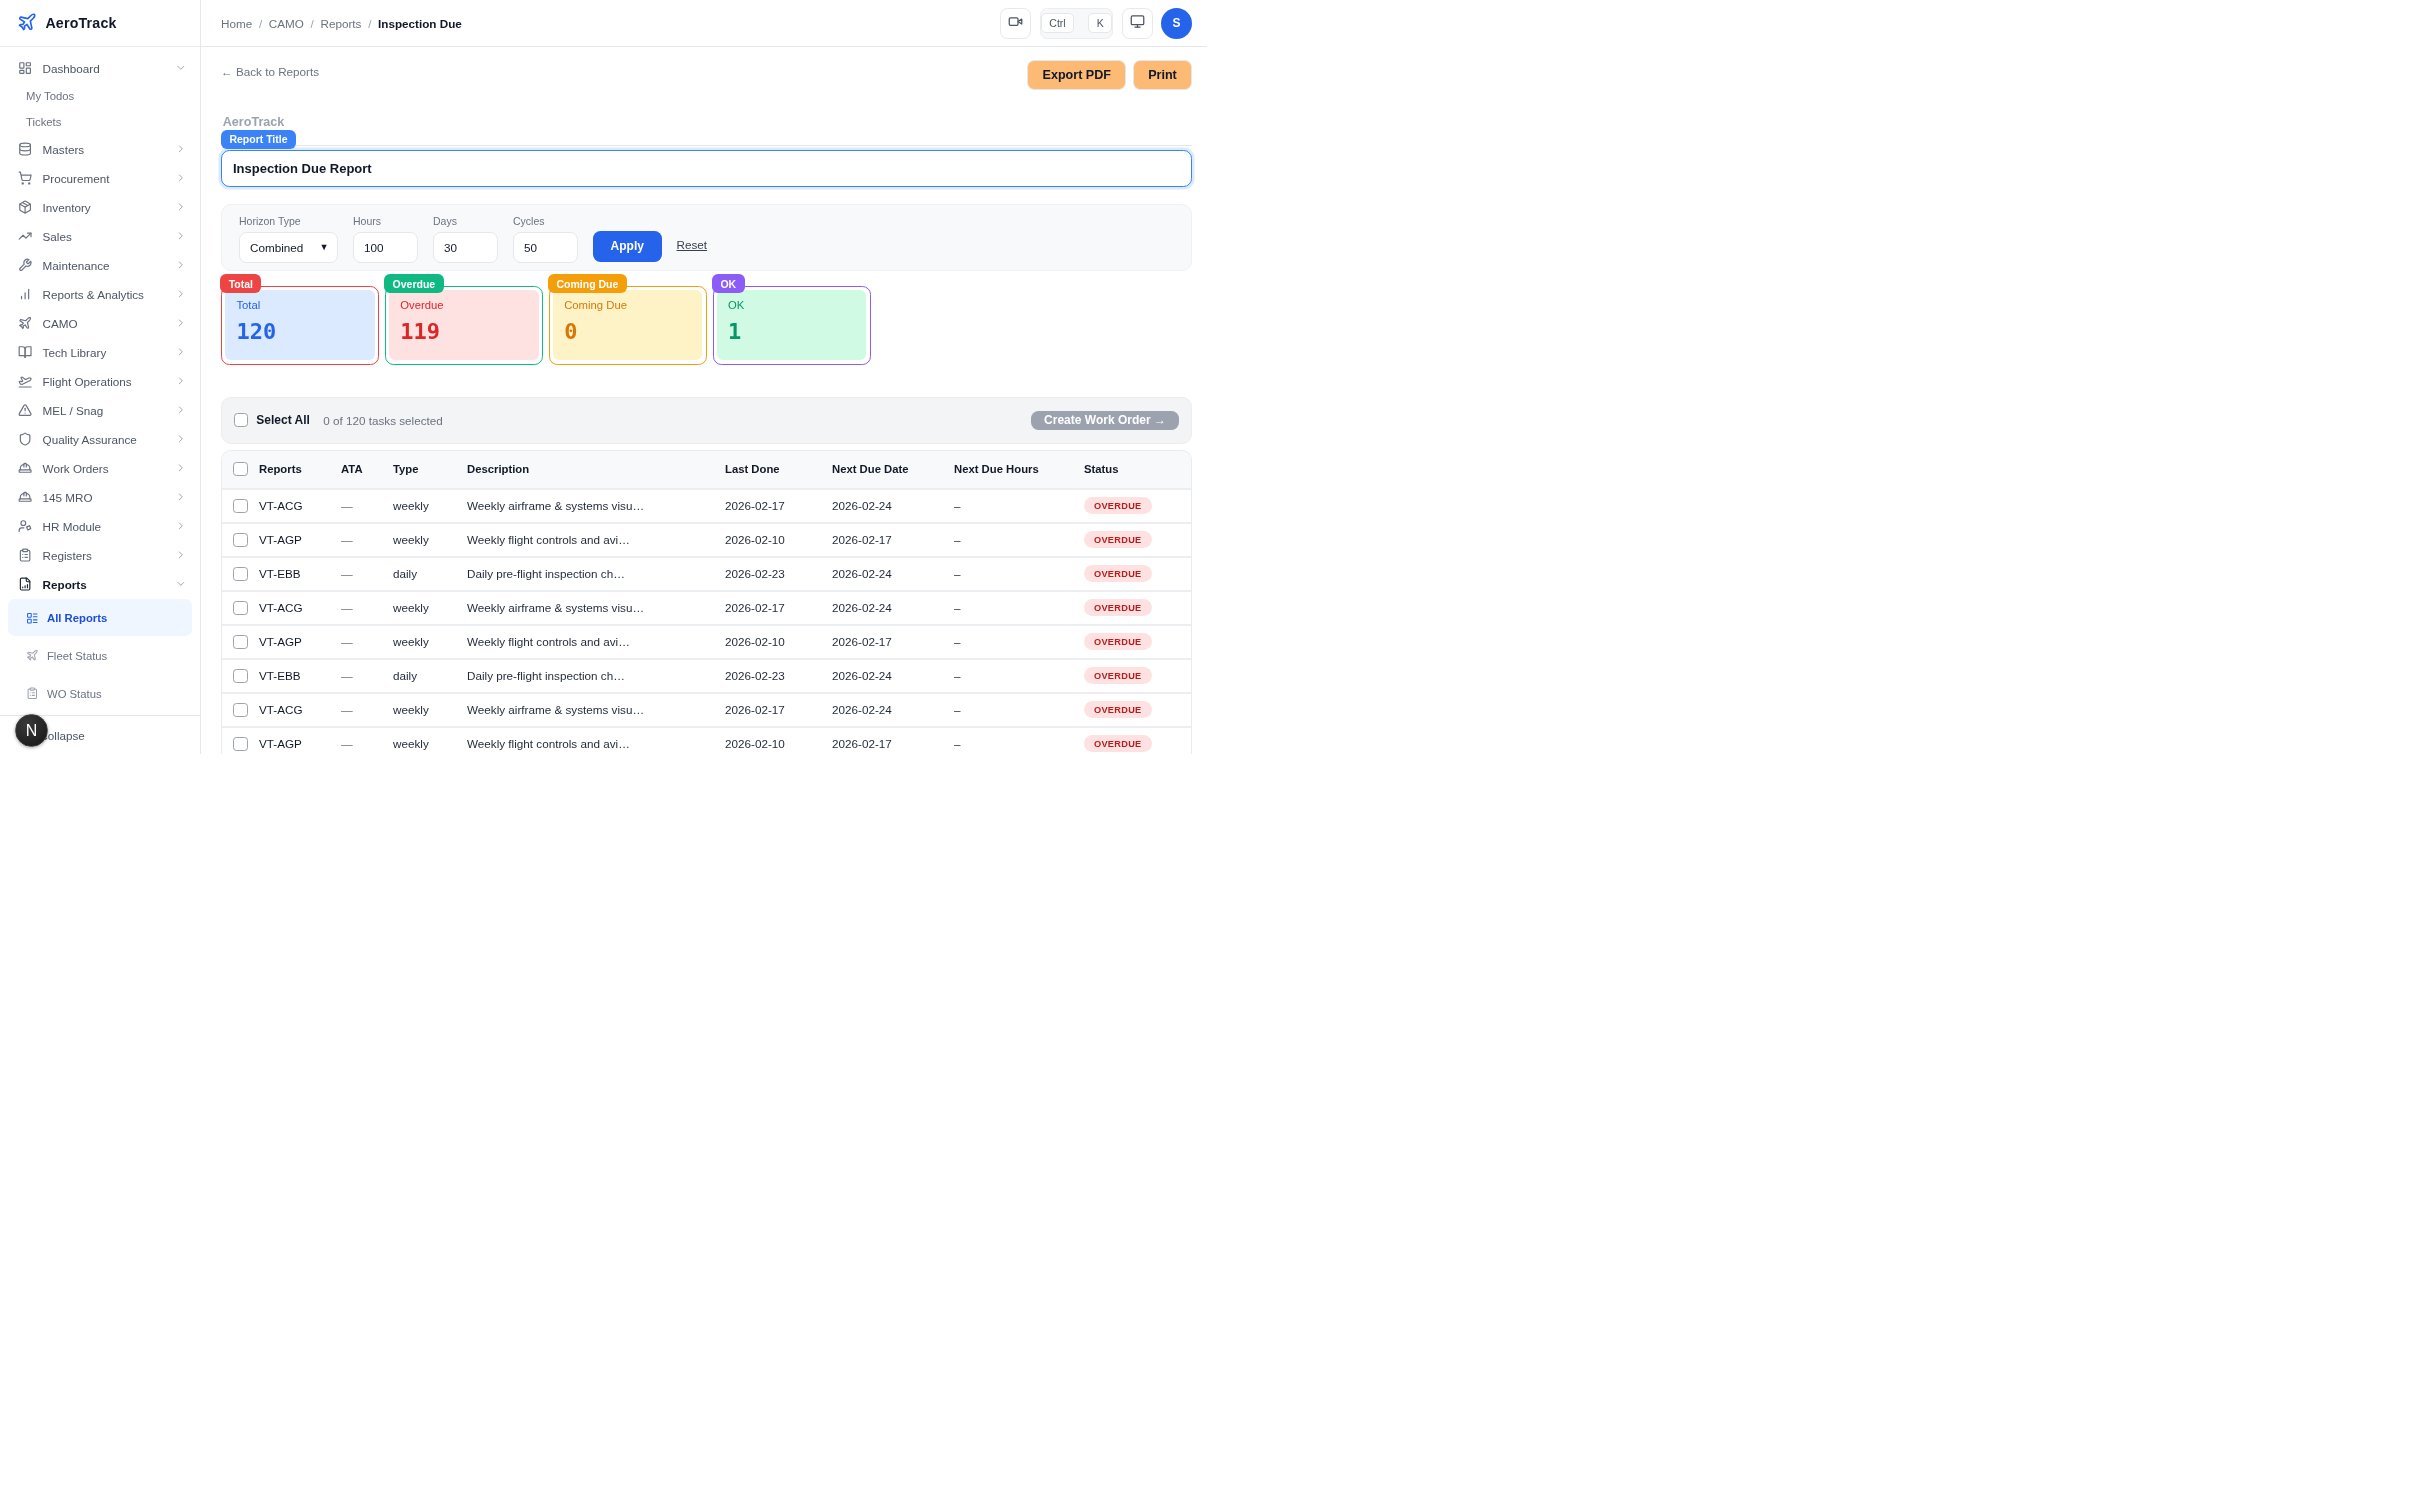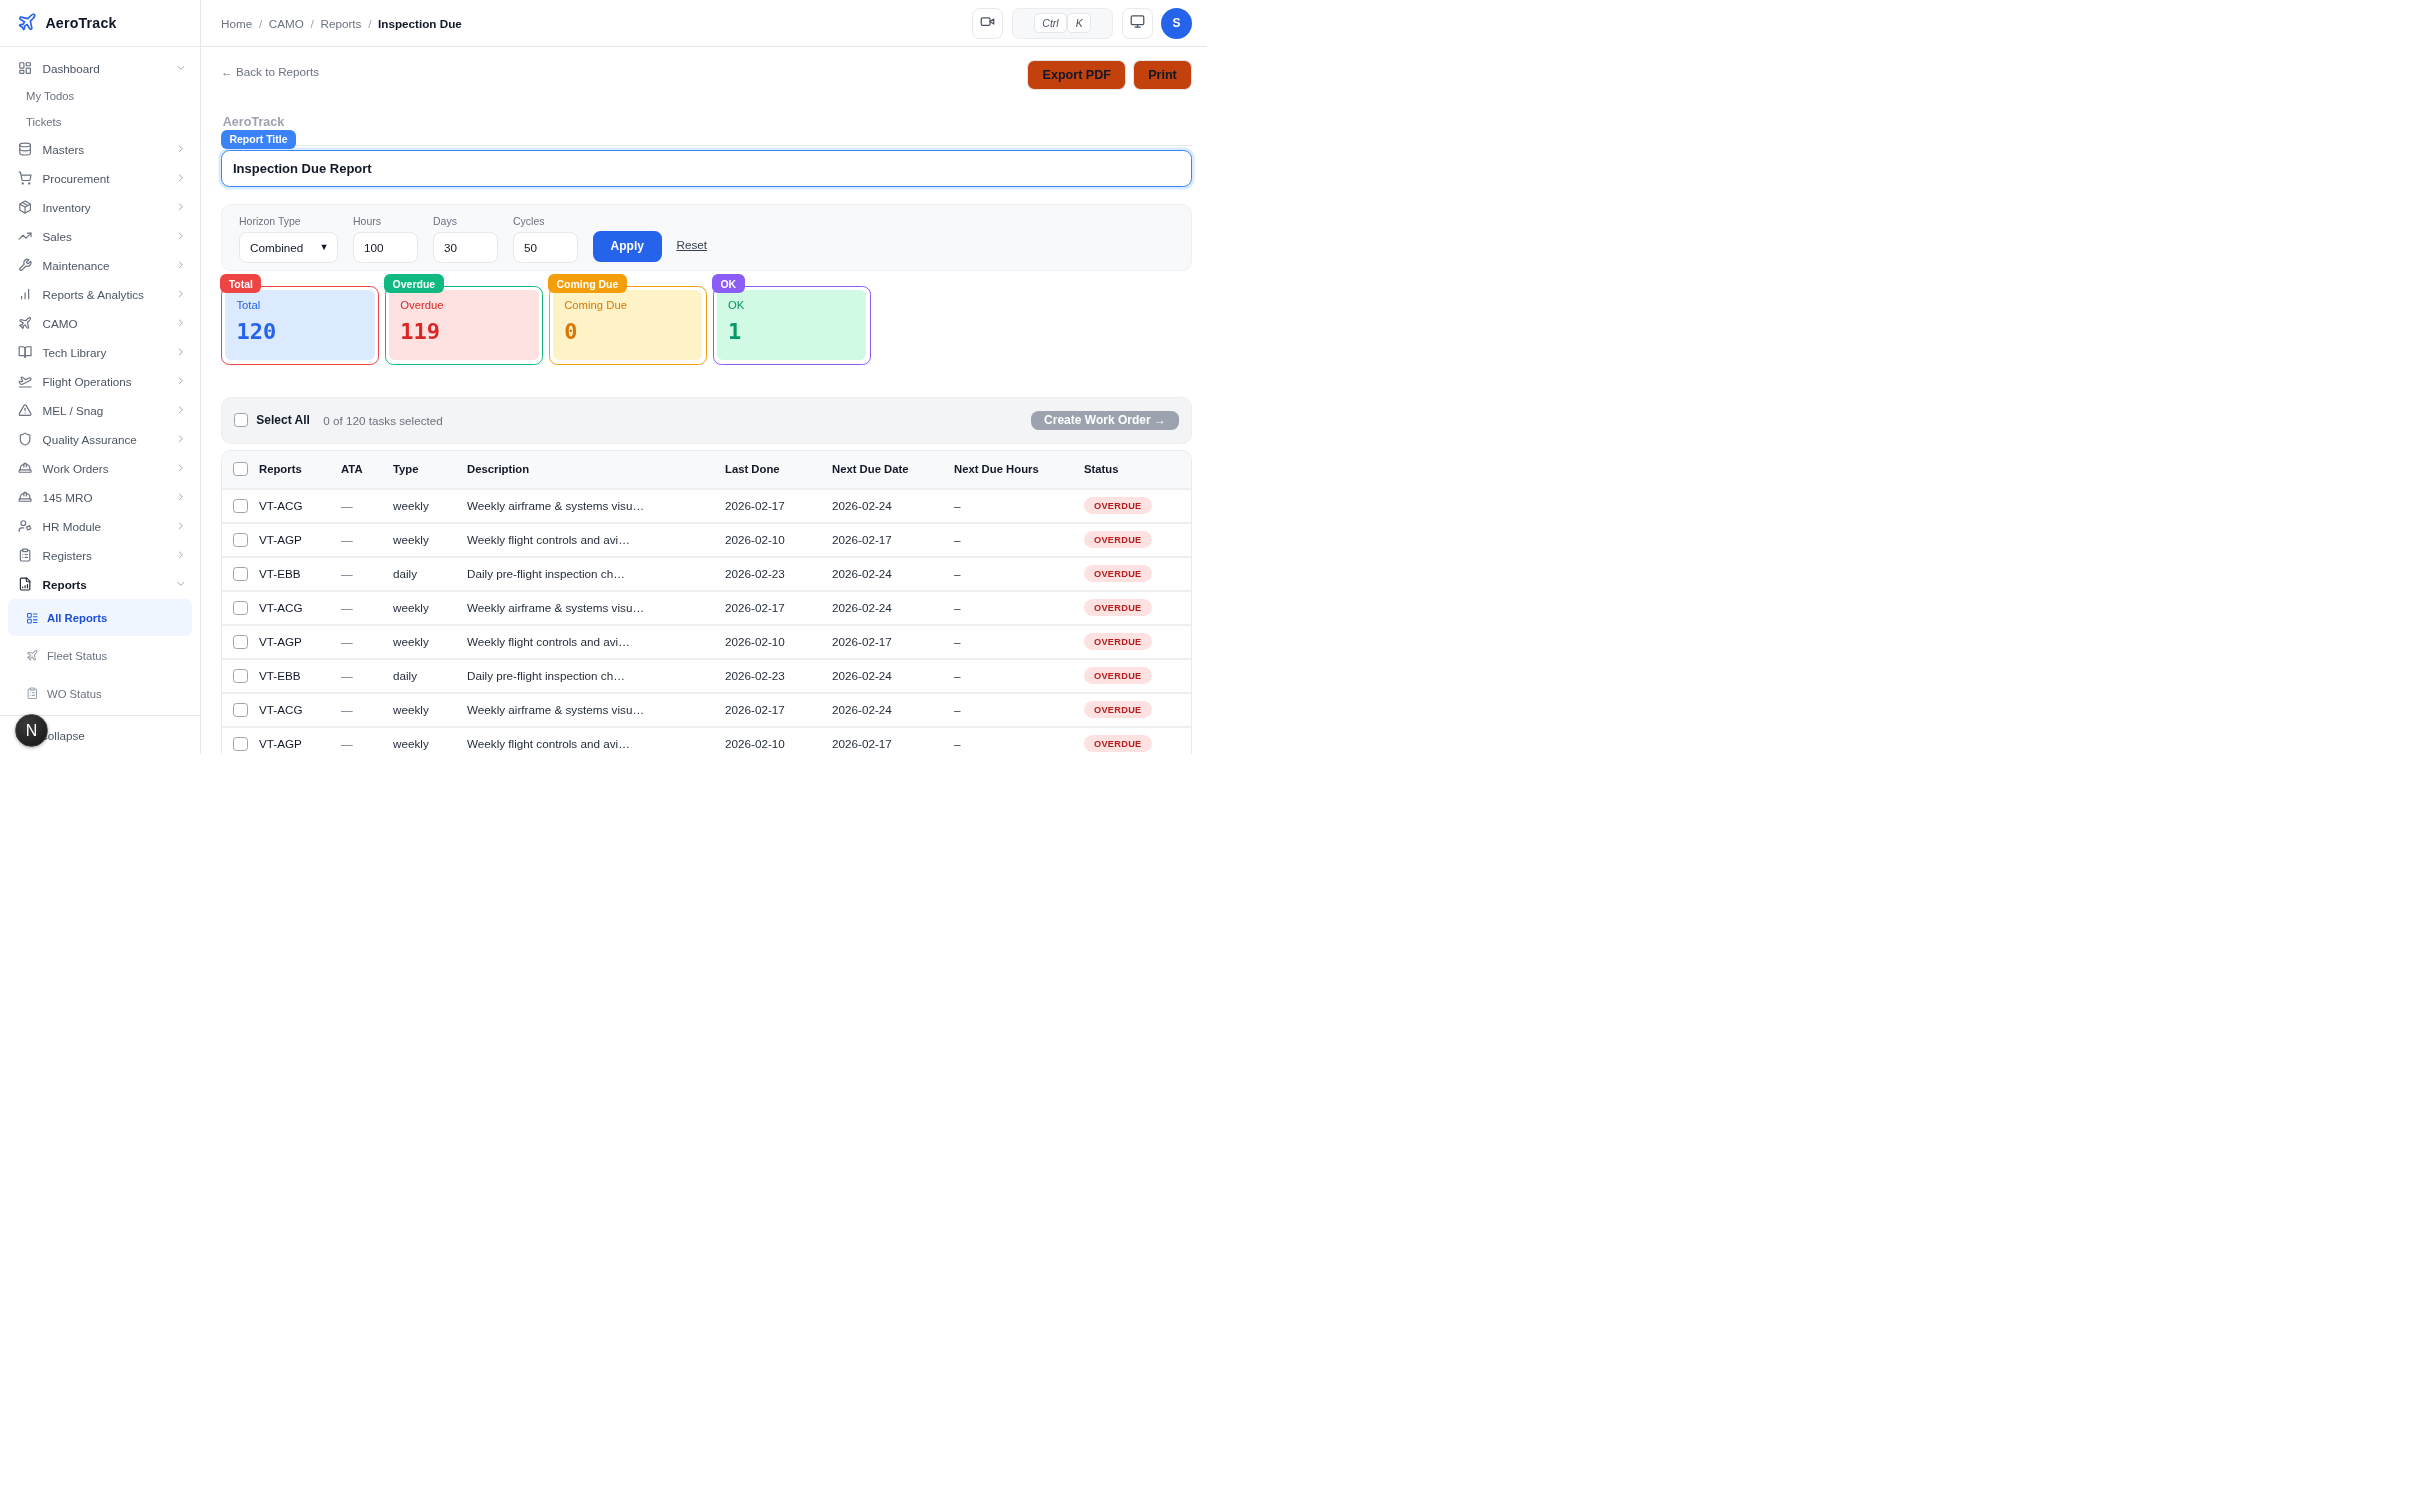--- a/index.html
+++ b/index.html
@@ -47,32 +47,32 @@
     align-items:center; padding:0 15px 0 20px; background:#fff; }
   .breadcrumb { display:flex; align-items:center; gap:6.7px; font-size:11.7px; color:#6b7280; }
   .breadcrumb .sep { color:#9ca3af; }
   .breadcrumb .crumb { cursor:pointer; }
   .breadcrumb .crumb.current { color:#111827; font-weight:700; cursor:default; }
   .topbar-actions { margin-left:auto; display:flex; align-items:center; gap:8.4px; }
   .icon-btn { width:31px; height:31px; border:0.8px solid #e7e8ea; background:#fff;
     border-radius:7.5px; display:flex; align-items:center; justify-content:center; cursor:pointer; }
   .icon-btn svg { width:15px; height:15px; color:#4b5563; }
   .shortcut-chip { height:31px; background:#f7f8f9; border:0.8px solid #ececee;
-    border-radius:7.5px; display:flex; align-items:center; gap:0; padding:0 21px; cursor:pointer;font-style:italic; }
+    border-radius:7.5px; display:flex; align-items:center; gap:14px; padding:0 0; cursor:pointer; }
   .keycap { background:#fff; border:0.8px solid #e5e7eb; border-radius:5px;
     padding:3.4px 7.5px; font-size:10.5px; color:#4b5563; }
   .avatar { width:31px; height:31px; border-radius:50%; background:#2563eb; color:#fff;
     display:flex; align-items:center; justify-content:center; font-size:12px;
     font-weight:700; cursor:pointer; }
 
   .content { flex:1; padding:13.4px 15px 0 20px; overflow:hidden; position:relative; background:#fff; }
   .content-top { display:flex; align-items:flex-start; justify-content:space-between; }
   .back-link { font-size:11.7px; color:#6b7280; cursor:pointer; text-decoration:none; padding-top:5px; display:inline-block; }
   .top-buttons { display:flex; gap:6.7px; }
-  .top-buttons button { background:#c2410c; border:0.8px solid #e5e7eb; border-radius:7.5px;
+  .top-buttons button { background:#fdba74; border:0.8px solid #e5e7eb; border-radius:7.5px;
     padding:6.7px 14.2px; font-size:12.6px; font-weight:700; color:#111827; cursor:pointer;
     font-family:inherit; }
 
   .title-wrap { position:relative; margin-top:60px; }
   .print-header { position:absolute; top:-35px; left:1.7px; font-size:12.6px; font-weight:700;
     color:#9ca3af; z-index:0; }
   .print-divider { position:absolute; top:-5px; left:0; right:0; height:1.7px;
     background:#e5e7eb; z-index:1; }
   .annotation-badge { display:inline-block; color:#fff; font-size:10.5px; font-weight:700;
     padding:3.4px 8.4px; border-radius:5.9px; line-height:1.15; white-space:nowrap; }

